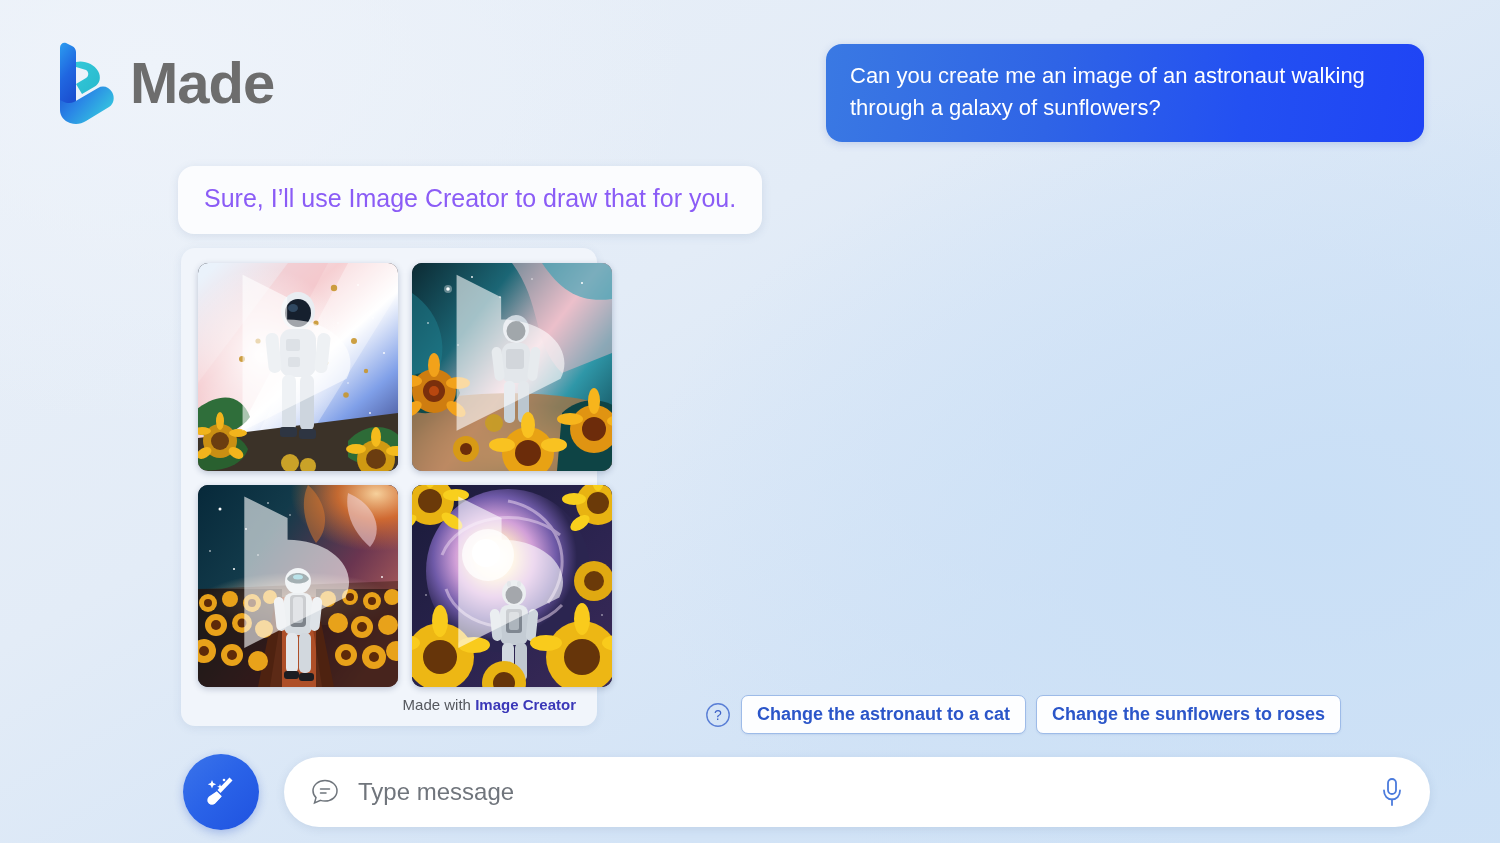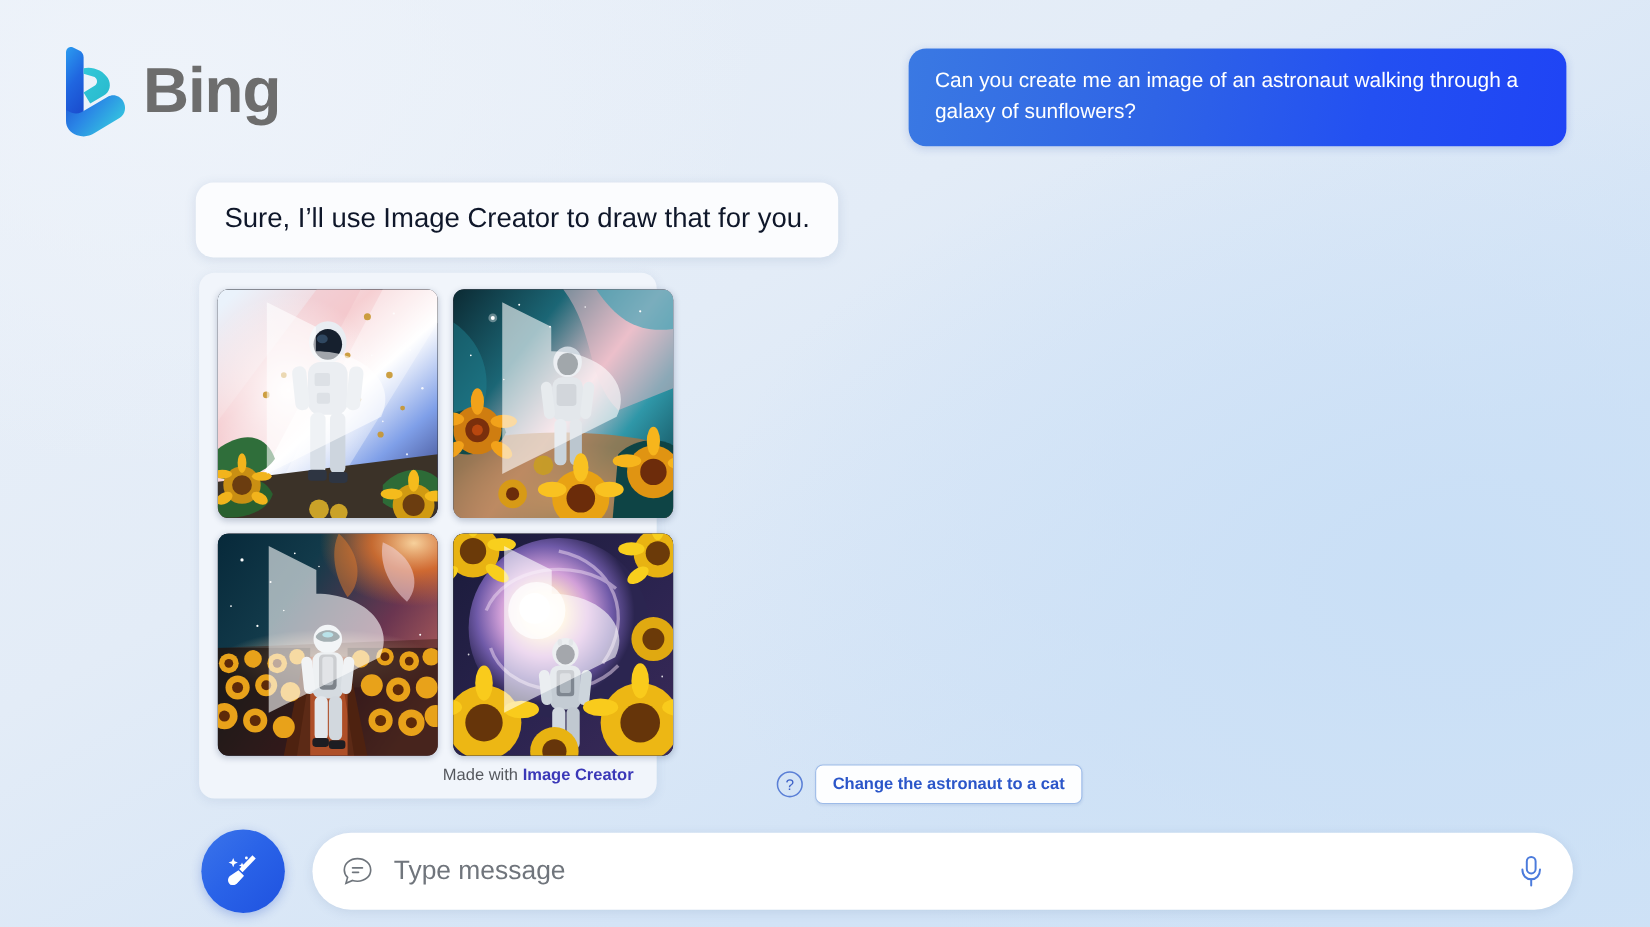--- a/index.html
+++ b/index.html
@@ -27,32 +27,32 @@
     letter-spacing: -1px; line-height: 1;
   }
 
   
   .user-bubble {
     position: absolute; left: 826px; top: 44px;
     width: 598px; padding: 16px 24px 18px 24px;
     border-radius: 16px;
     background: linear-gradient(100deg, #3a79e3 0%, #2f64e6 38%, #2350f2 70%, #1f44f5 100%);
     box-shadow: 0 2px 8px rgba(40,80,180,0.18);
-    color: #ffffff; font-size: 19px; line-height: 1.45;
+    color: #ffffff; font-size: 22px; line-height: 1.45;
     font-weight: 400;
   }
 
   
   .bot-bubble {
     position: absolute; left: 178px; top: 166px;
     padding: 16px 26px 18px 26px;
     border-radius: 16px;
     background: #fbfcfe;
     box-shadow: 0 2px 10px rgba(60,90,140,0.13);
-    color: #0f172a; font-size: 25px; line-height: 1.35;
+    color: #8b5cf6; font-size: 25px; line-height: 1.35;
   }
 
   
   .image-card {
     position: absolute; left: 181px; top: 248px;
     width: 416px; height: 478px;
     background: #f1f5fb;
     border-radius: 14px;
     box-shadow: 0 2px 10px rgba(60,90,140,0.10);
     padding: 15px 18px 10px 17px;
@@ -85,21 +85,21 @@
   .suggestion-row {
     position: absolute; left: 705px; top: 695px;
     display: flex; align-items: center; gap: 10px;
   }
   .help-icon { width: 26px; height: 26px; display: block; }
   .chip {
     background: #fdfeff;
     border: 1px solid #9dbbe8;
     border-radius: 7px;
     color: #2b56c9;
-    font-size: 15px; font-weight: 700;
+    font-size: 18px; font-weight: 700;
     padding: 9px 15px 10px 15px;
     white-space: nowrap;
     line-height: 1;
     box-shadow: 0 1px 2px rgba(50,90,170,0.10);
   }
 
   
   .new-topic-btn {
     position: absolute; left: 183px; top: 754px;
     width: 76px; height: 76px; border-radius: 50%;
@@ -148,21 +148,21 @@
       <linearGradient id="bgTail" x1="0" y1="0" x2="1" y2="0.6">
         <stop offset="0%" stop-color="#1e56d6"></stop>
         <stop offset="45%" stop-color="#2a86e6"></stop>
         <stop offset="100%" stop-color="#35c7df"></stop>
       </linearGradient>
     </defs>
     <path d="M6 8 C6 4 9 2 12 3 L18 6 C20.5 7 22 9.5 22 12 L22 62 L6 70 Z" fill="url(#bgStem)"></path>
     <path d="M22 22 C30 20 40 24 44 31 C47.5 37 46 44 40 47 L28 54 L22 44 L32 38 C35 36 35 32 32 30 L22 27 Z" fill="url(#bgHook)"></path>
     <path d="M6 60 L6 70 C6 76 10 81 16 83 C22 85 27 84 32 81 L55 67 C60 64 61 57 58 52 C55 47 49 45 44 48 L20 62 C16 64 11 63 8 61 Z" fill="url(#bgTail)"></path>
   </svg>
-  <div class="brand-text">Bing</div>
+  <div class="brand-text">Made</div>
 </div>
 
 <div class="user-bubble">
   <span>Can you create me an image of an astronaut walking through a galaxy of sunflowers?</span>
 </div>
 
 <div class="bot-bubble">
   <span>Sure, I’ll use Image Creator to draw that for you.</span>
 </div>
 
@@ -518,20 +518,21 @@
     <span>Made with </span><span class="link">Image Creator</span>
   </div>
 </div>
 
 <div class="suggestion-row">
   <svg class="help-icon" viewBox="0 0 26 26">
     <circle cx="13" cy="13" r="11.2" fill="none" stroke="#5a7fd6" stroke-width="1.4"></circle>
     <text x="13" y="18" text-anchor="middle" font-family="Liberation Sans, sans-serif" font-size="14" fill="#3f63c8">?</text>
   </svg>
   <div class="chip">Change the astronaut to a cat</div>
+  <div class="chip">Change the sunflowers to roses</div>
 </div>
 
 <div class="new-topic-btn">
   <svg viewBox="0 0 40 40">
     <g fill="#ffffff">
       <path d="M28.5 5.5 L31.5 8.5 L19.5 21 L16.5 18 Z"></path>
       <path d="M15.8 19.2 L20.8 24.2 L14.5 31 C12.6 33 9.5 33.2 7.6 31.3 C5.7 29.4 6 26.3 8 24.4 Z"></path>
       <path d="M7.6 31.3 L20.8 24.2 L14.5 31 C12.6 33 9.5 33.2 7.6 31.3 Z" opacity="0.75"></path>
       <path d="M11 8 L12.2 11 L15.2 12.2 L12.2 13.4 L11 16.4 L9.8 13.4 L6.8 12.2 L9.8 11 Z"></path>
       <path d="M19 12 L19.8 14 L21.8 14.8 L19.8 15.6 L19 17.6 L18.2 15.6 L16.2 14.8 L18.2 14 Z"></path>

